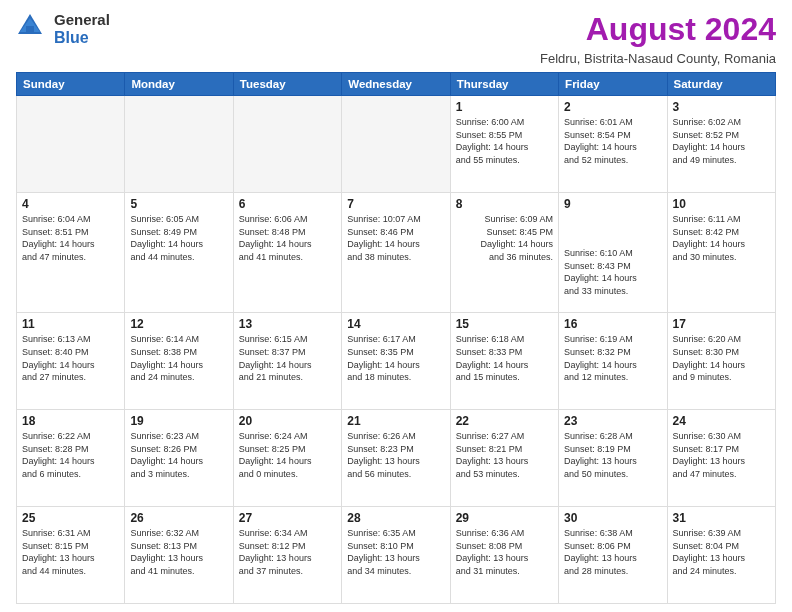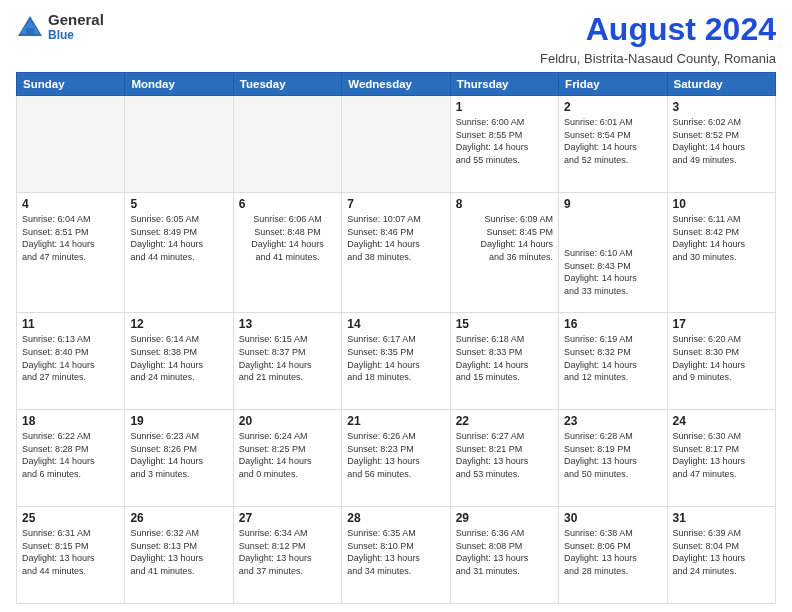--- a/index.html
+++ b/index.html
@@ -18,49 +18,49 @@
       flex-direction: column;
     }
     .header {
       display: flex;
       align-items: flex-start;
       justify-content: space-between;
       margin-bottom: 6px;
     }
     .logo {
       display: flex;
-      align-items: flex-end;
-      gap: 4px;
+      align-items: flex-start;
+      gap: 10px;
     }
     .logo-text {
       display: flex;
       flex-direction: column;
       line-height: 1.1;
     }
     .logo-general {
       font-size: 15px;
       font-weight: bold;
       color: #333;
     }
     .logo-blue {
-      font-size: 12px;
+      font-size: 16px;
       font-weight: bold;
       color: #2a6dbd;
     }
     .logo-icon {
       width: 28px;
       height: 28px;
     }
     .title-block {
       text-align: right;
     }
     .main-title {
       font-size: 32px;
       font-weight: bold;
-      color: #1d4ed8;
+      color: #a21caf;
       line-height: 1.1;
     }
     .subtitle {
       font-size: 13px;
       color: #444;
       margin-top: 4px;
     }
     .calendar {
       flex: 1;
       border: 1px solid #ccc;
@@ -180,21 +180,21 @@
           </td>
           <td>
             <span class="day-num">5</span>
             <div class="day-info" style="white-space: pre-line;">Sunrise: 6:05 AM
 Sunset: 8:49 PM
 Daylight: 14 hours
 and 44 minutes.</div>
           </td>
           <td>
             <span class="day-num">6</span>
-            <div class="day-info" style="white-space: pre-line; text-align: center;">Sunrise: 6:06 AM
+            <div class="day-info" style="white-space: pre-line;">Sunrise: 6:06 AM
 Sunset: 8:48 PM
 Daylight: 14 hours
 and 41 minutes.</div>
           </td>
           <td>
             <span class="day-num">7</span>
             <div class="day-info" style="white-space: pre-line;">Sunrise: 10:07 AM
 Sunset: 8:46 PM
 Daylight: 14 hours
 and 38 minutes.</div>

